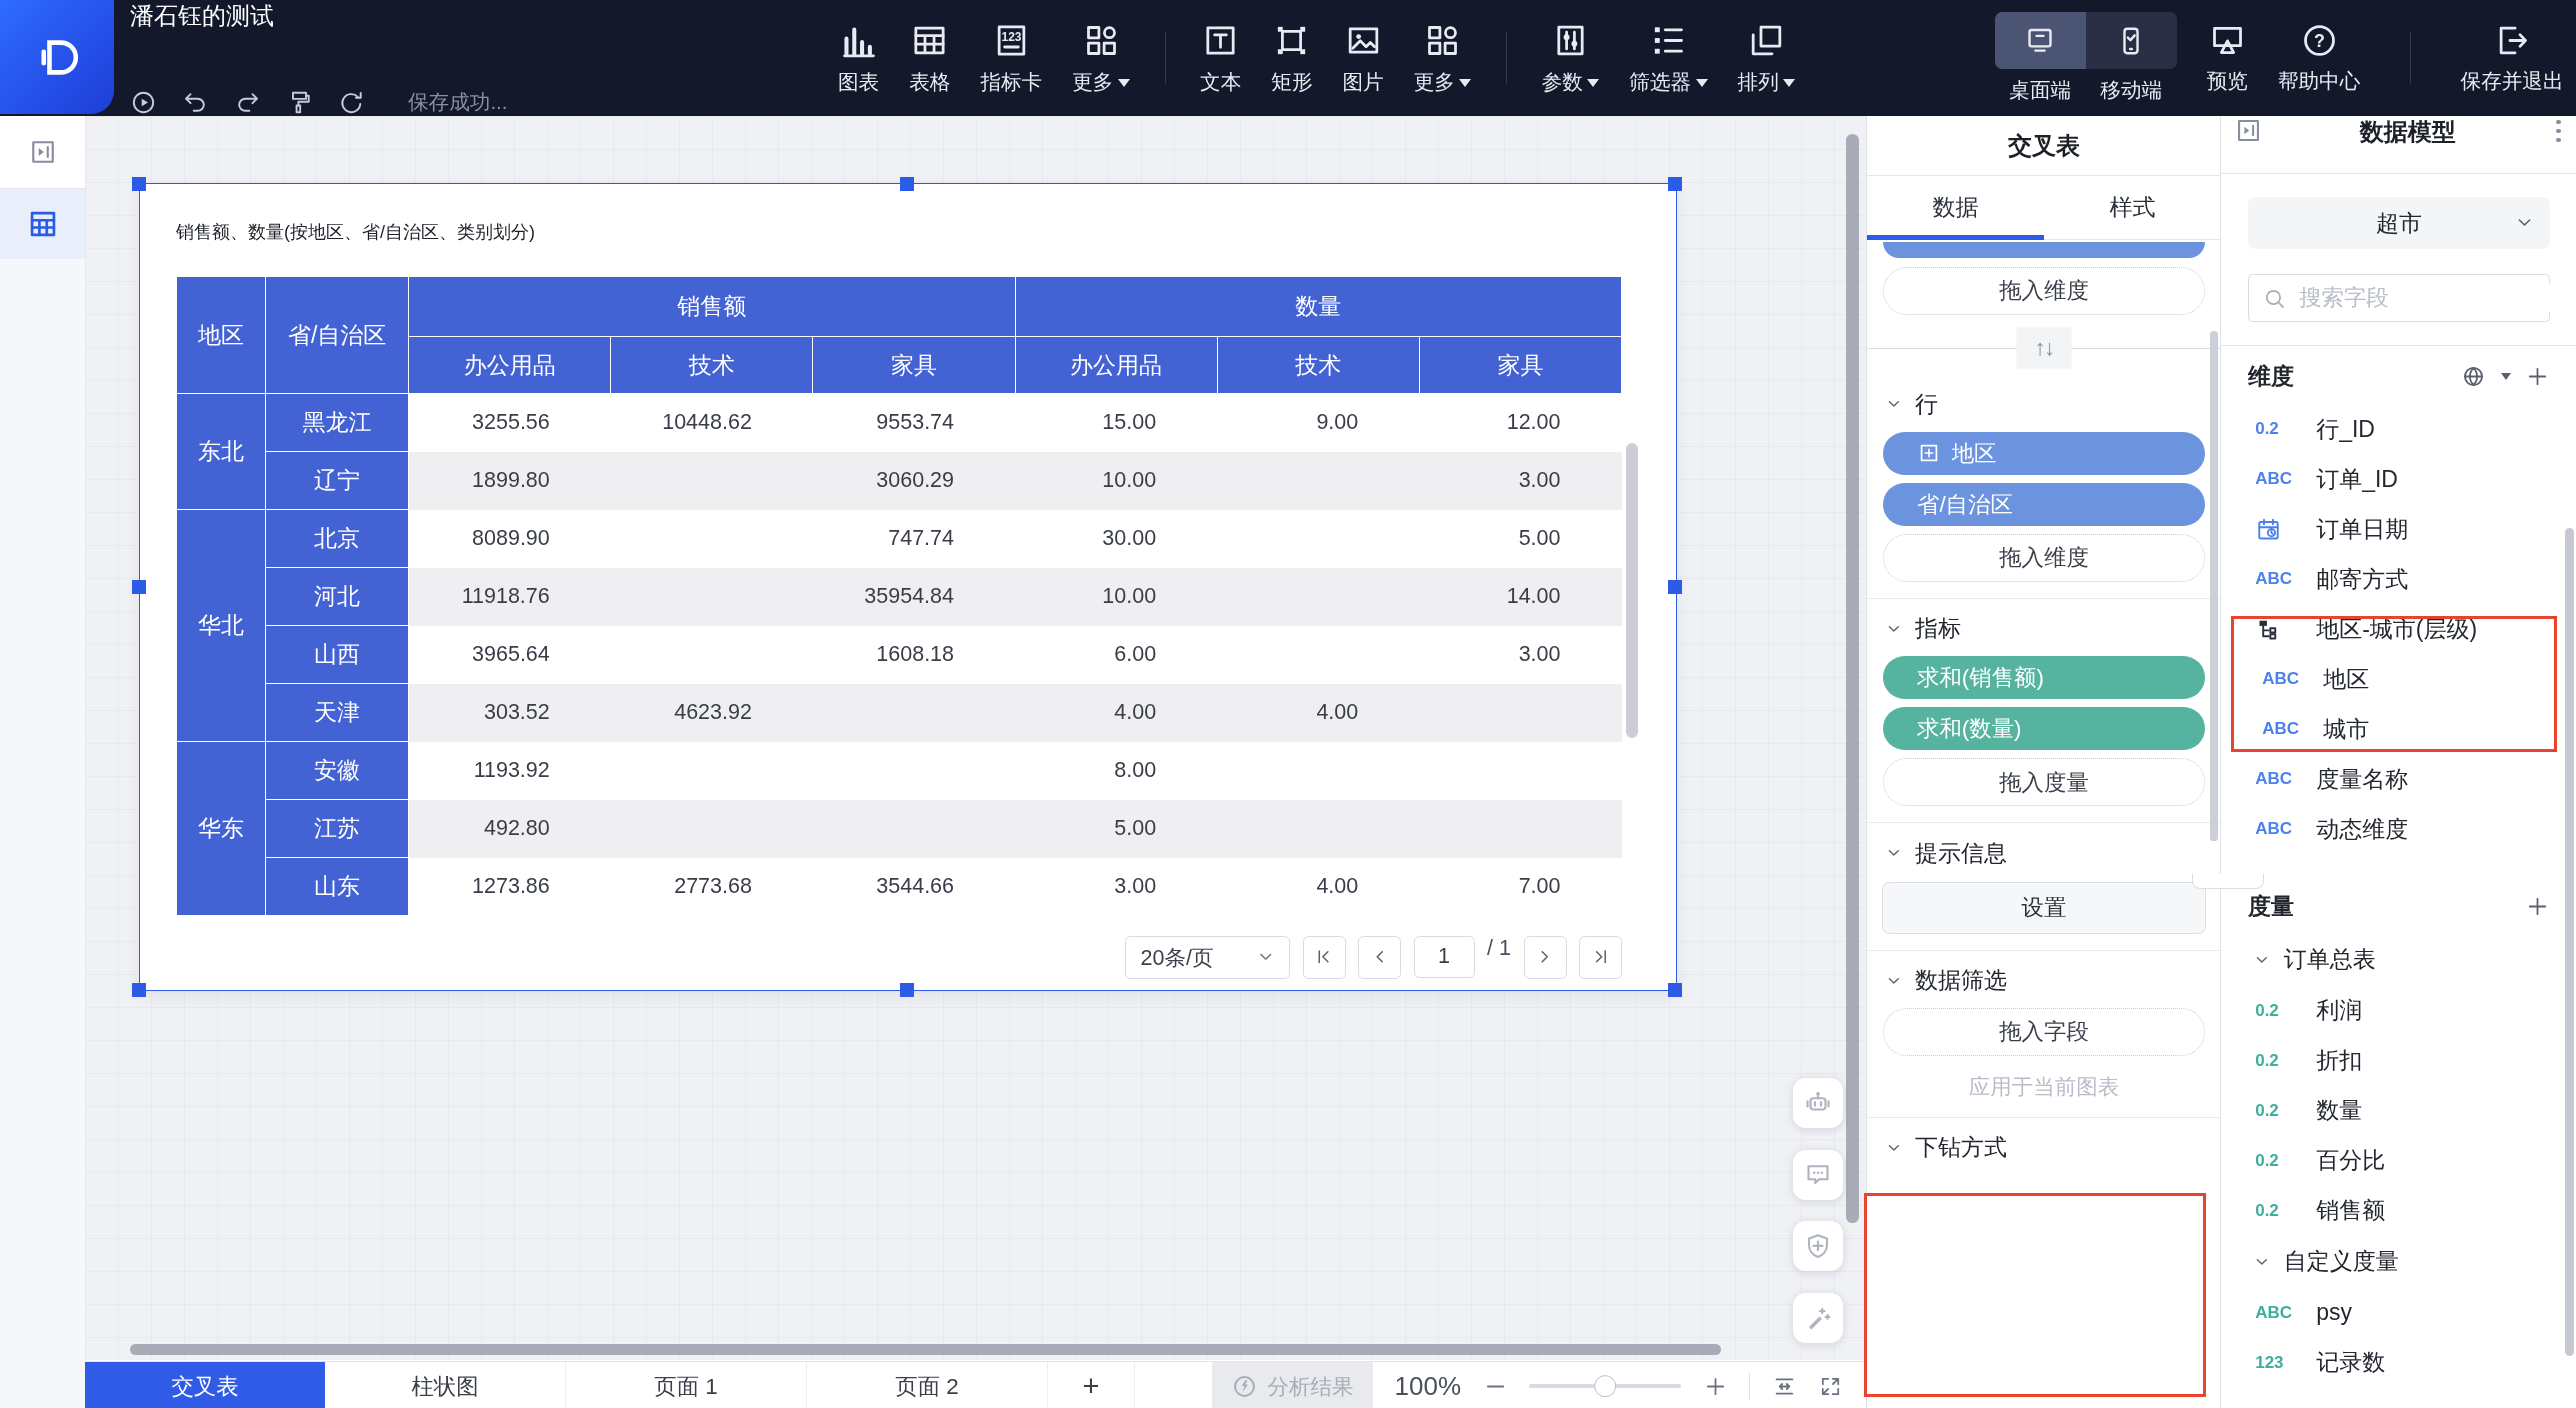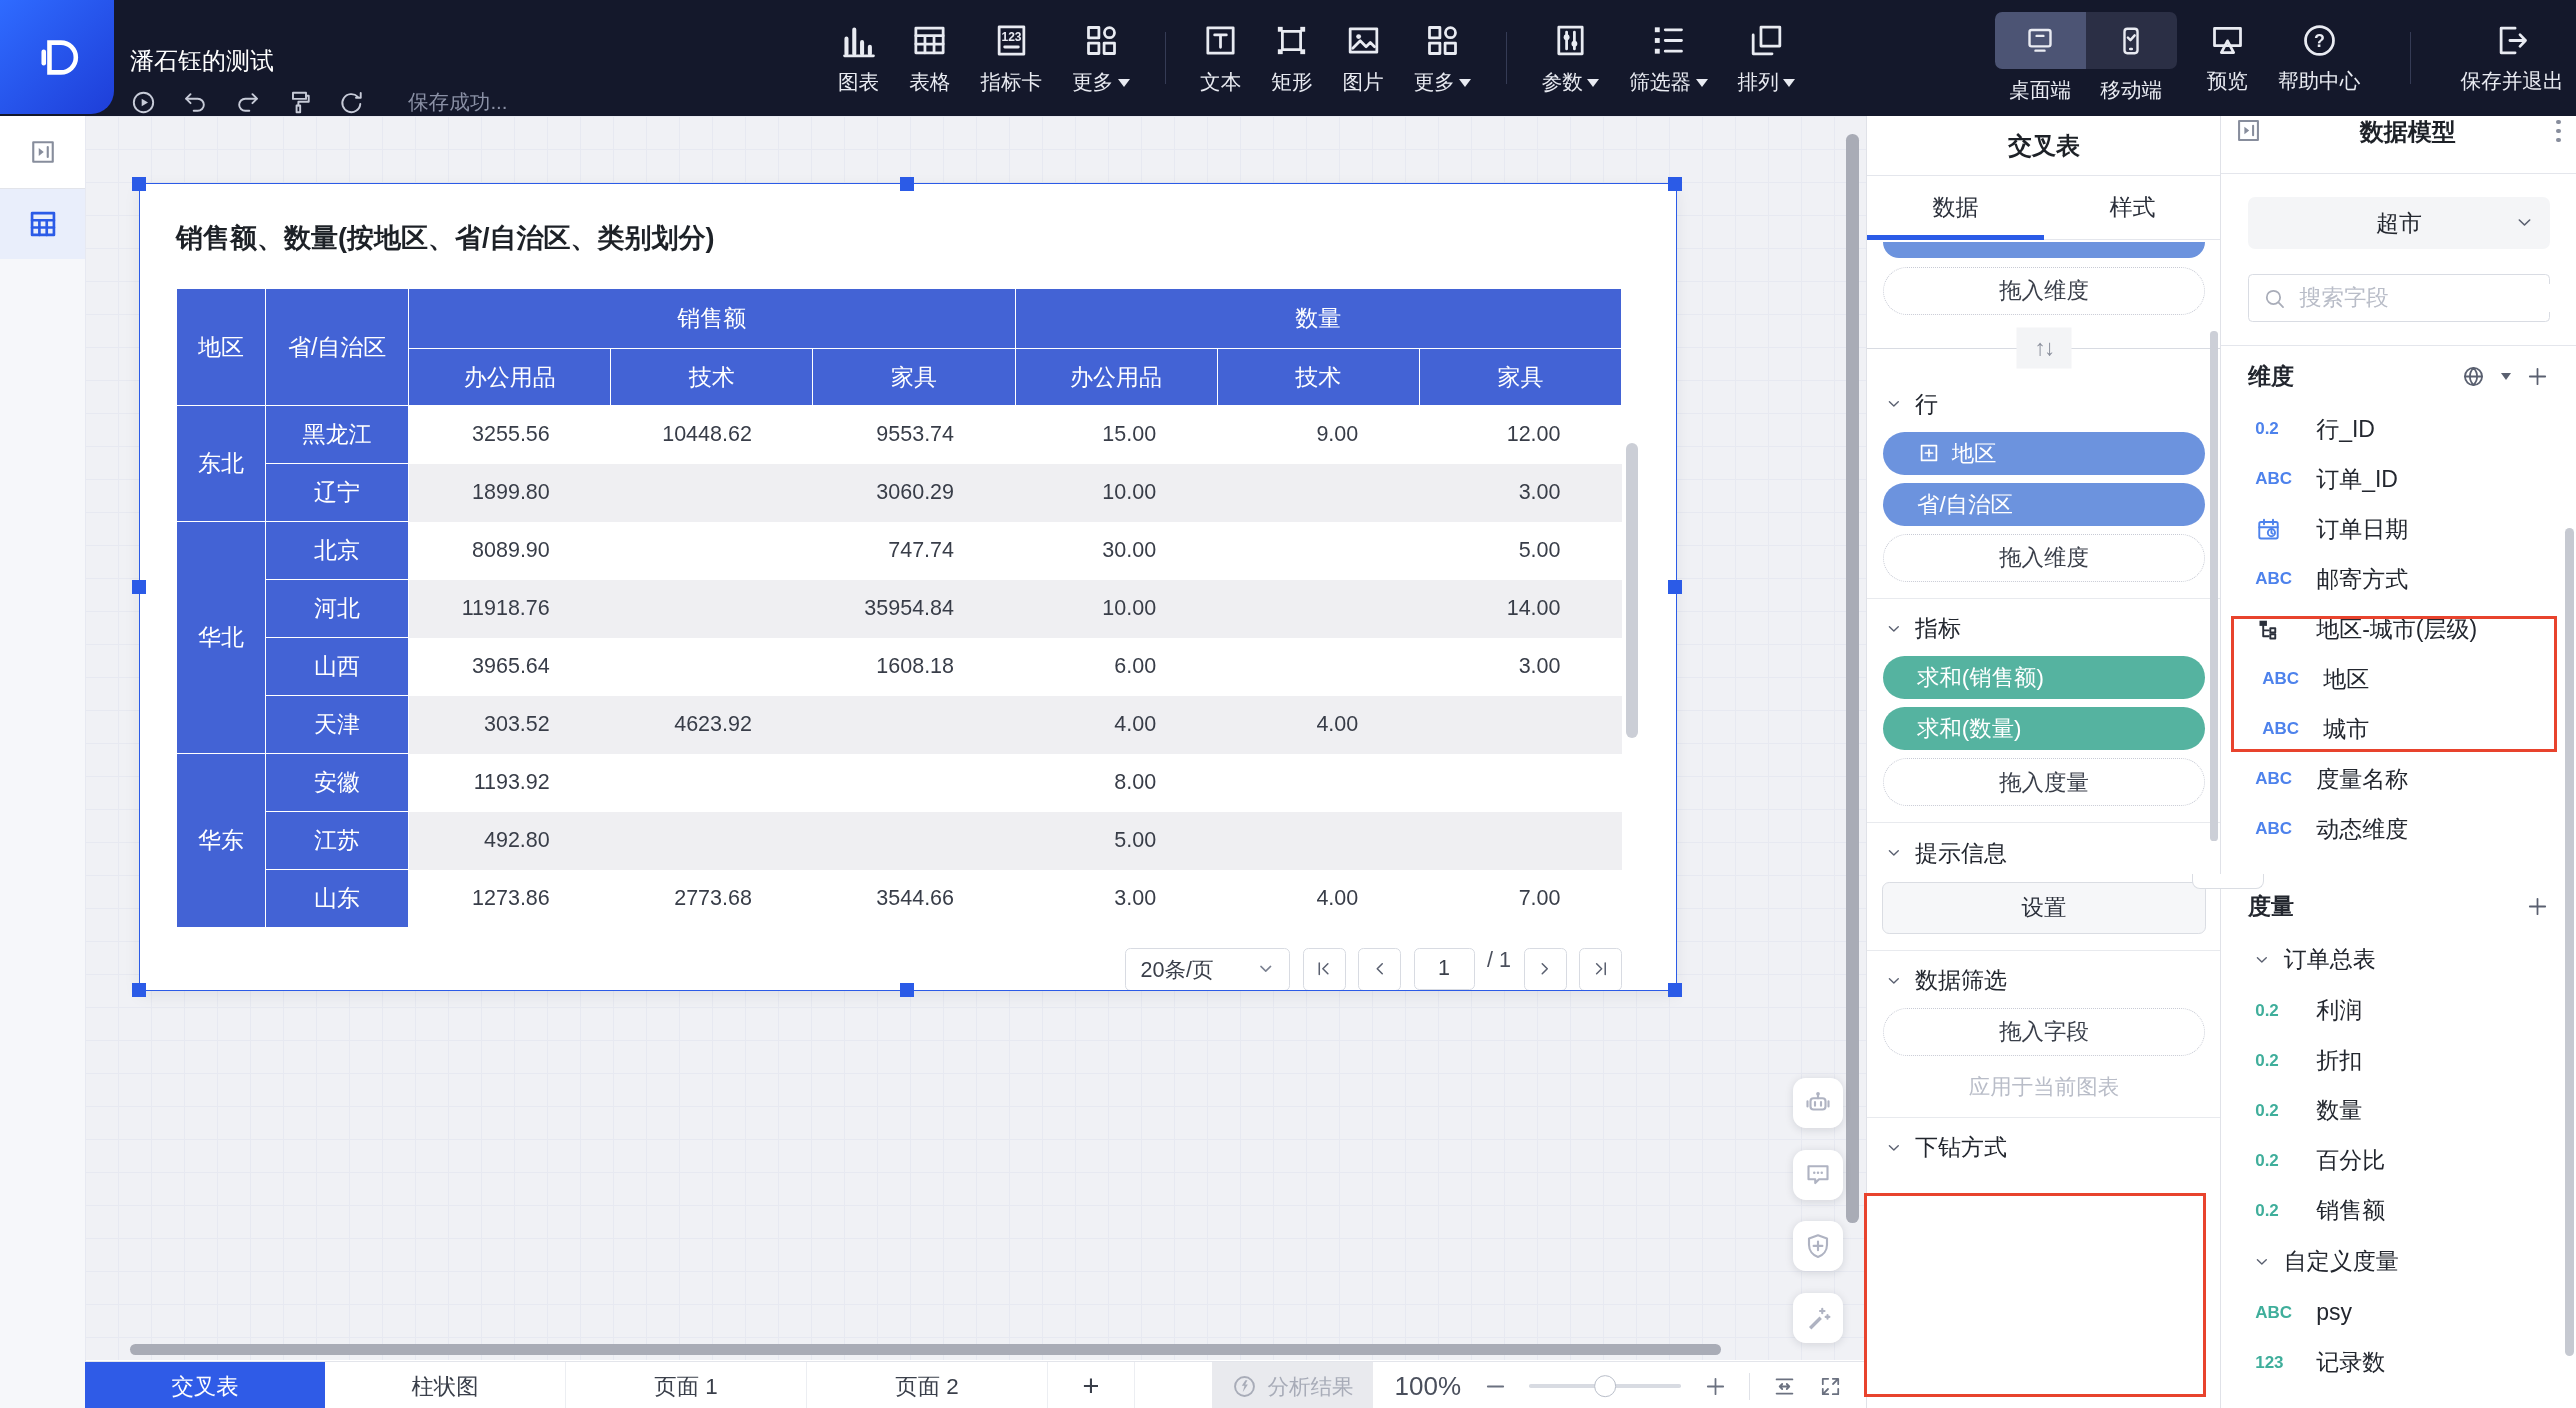--- a/index.html
+++ b/index.html
@@ -5,21 +5,21 @@
   html,body{margin:0;padding:0;background:#fff;}
   #app{position:relative;width:2576px;height:1409px;overflow:hidden;
        font-family:"Liberation Sans","DejaVu Sans",sans-serif;color:#23272F;}
   svg{display:block}
 
   
   .topbar{position:absolute;left:0;top:0;width:2576px;height:116px;background:#14182B;color:#E9EBF2;}
   .logo{position:absolute;left:0;top:0;width:114px;height:114px;border-radius:0 0 23px 0;
         background:linear-gradient(135deg,#2F6BFF 0%,#1E3ED8 100%);display:flex;align-items:center;justify-content:center;}
   .logo svg{width:55px;height:55px}
-  .tb-left{position:absolute;left:130px;top:0;height:116px;display:flex;flex-direction:column;justify-content:flex-end;gap:10.7px;}
+  .tb-left{position:absolute;left:130px;top:0;height:116px;display:flex;flex-direction:column;justify-content:space-between;gap:10.7px;}
   .doc-title{font-size:24px;font-weight:500;color:#FFFFFF;}
   .tb-icons{display:flex;align-items:center;gap:25px;color:#C7CBD8;}
   .tb-icons .qicon svg{width:27px;height:27px}
   .tb-status{font-size:20.6px;color:#8A90A5;margin-left:18px;}
   .tb-tools{position:absolute;left:823px;top:0;height:116px;display:flex;align-items:center;}
   .tb-item{display:flex;flex-direction:column;align-items:center;gap:8px;padding:0 15px;cursor:pointer;}
   .tb-item svg{width:39px;height:39px}
   .tb-item .lbl{font-size:20.6px;display:flex;align-items:center;gap:4.5px;white-space:nowrap;}
   .caret{width:0;height:0;border-left:6.3px solid transparent;border-right:6.3px solid transparent;border-top:8px solid #E9EBF2;margin-top:2.7px;}
   .tb-sep{width:0.9px;height:52px;background:#353B55;margin:0 19.7px;}
@@ -41,21 +41,21 @@
   .sb-top svg{width:30px;height:30px}
   .sb-item{height:70px;background:#E9EEFB;display:flex;align-items:center;justify-content:center;color:#2B5BE7;}
   .sb-item svg{width:32px;height:32px}
 
   
   .canvas{position:absolute;left:85px;top:116px;width:1781px;height:1244px;background-color:#F0F1F5;
     background-image:linear-gradient(#E7E9F1 0.9px,transparent 0.9px),linear-gradient(90deg,#E7E9F1 0.9px,transparent 0.9px);
     background-size:33px 33px;}
   .card{position:absolute;left:55px;top:68px;width:1536px;height:806px;background:#fff;
         outline:1.8px solid #2B5BE7;box-shadow:0 5.4px 16px rgba(30,35,48,.08);}
-  .card-title{padding:36px 0 0 36px;font-size:27px;font-weight:700;color:#1D2127;}
+  .card-title{padding:36px 0 0 36px;font-size:18px;font-weight:400;color:#1D2127;}
   .xtab{border-collapse:collapse;table-layout:fixed;margin:32px 0 0 36px;width:1446px;}
   .xtab th{background:#4363D5;color:#fff;font-weight:400;font-size:23px;border:1.8px solid #fff;text-align:center;}
   .xtab thead tr:first-child th{height:57px;}
   .xtab thead tr:last-child th{height:54px;}
   .xtab tbody tr{height:58px;}
   .xtab td.val{font-size:21.5px;color:#383D48;text-align:right;padding-right:61px;border:none;padding-left:48px;}
   .xtab tbody tr:nth-child(even) td.val{background:#EFEFF2;}
   .tbl-scroll{position:absolute;right:38px;top:259px;width:12.5px;height:295px;background:#CBCED6;border-radius:6.3px;}
   .pager{display:flex;justify-content:flex-end;gap:12.5px;margin:19.7px 54px 0 0;color:#4A4F5C;}
   .pg-select{width:136px;height:41px;border:1.8px solid #D8DBE2;border-radius:5.4px;display:flex;align-items:center;justify-content:space-between;padding:0 12.5px 0 14.3px;font-size:21.5px;color:#3A3F4A;background:#fff;}

